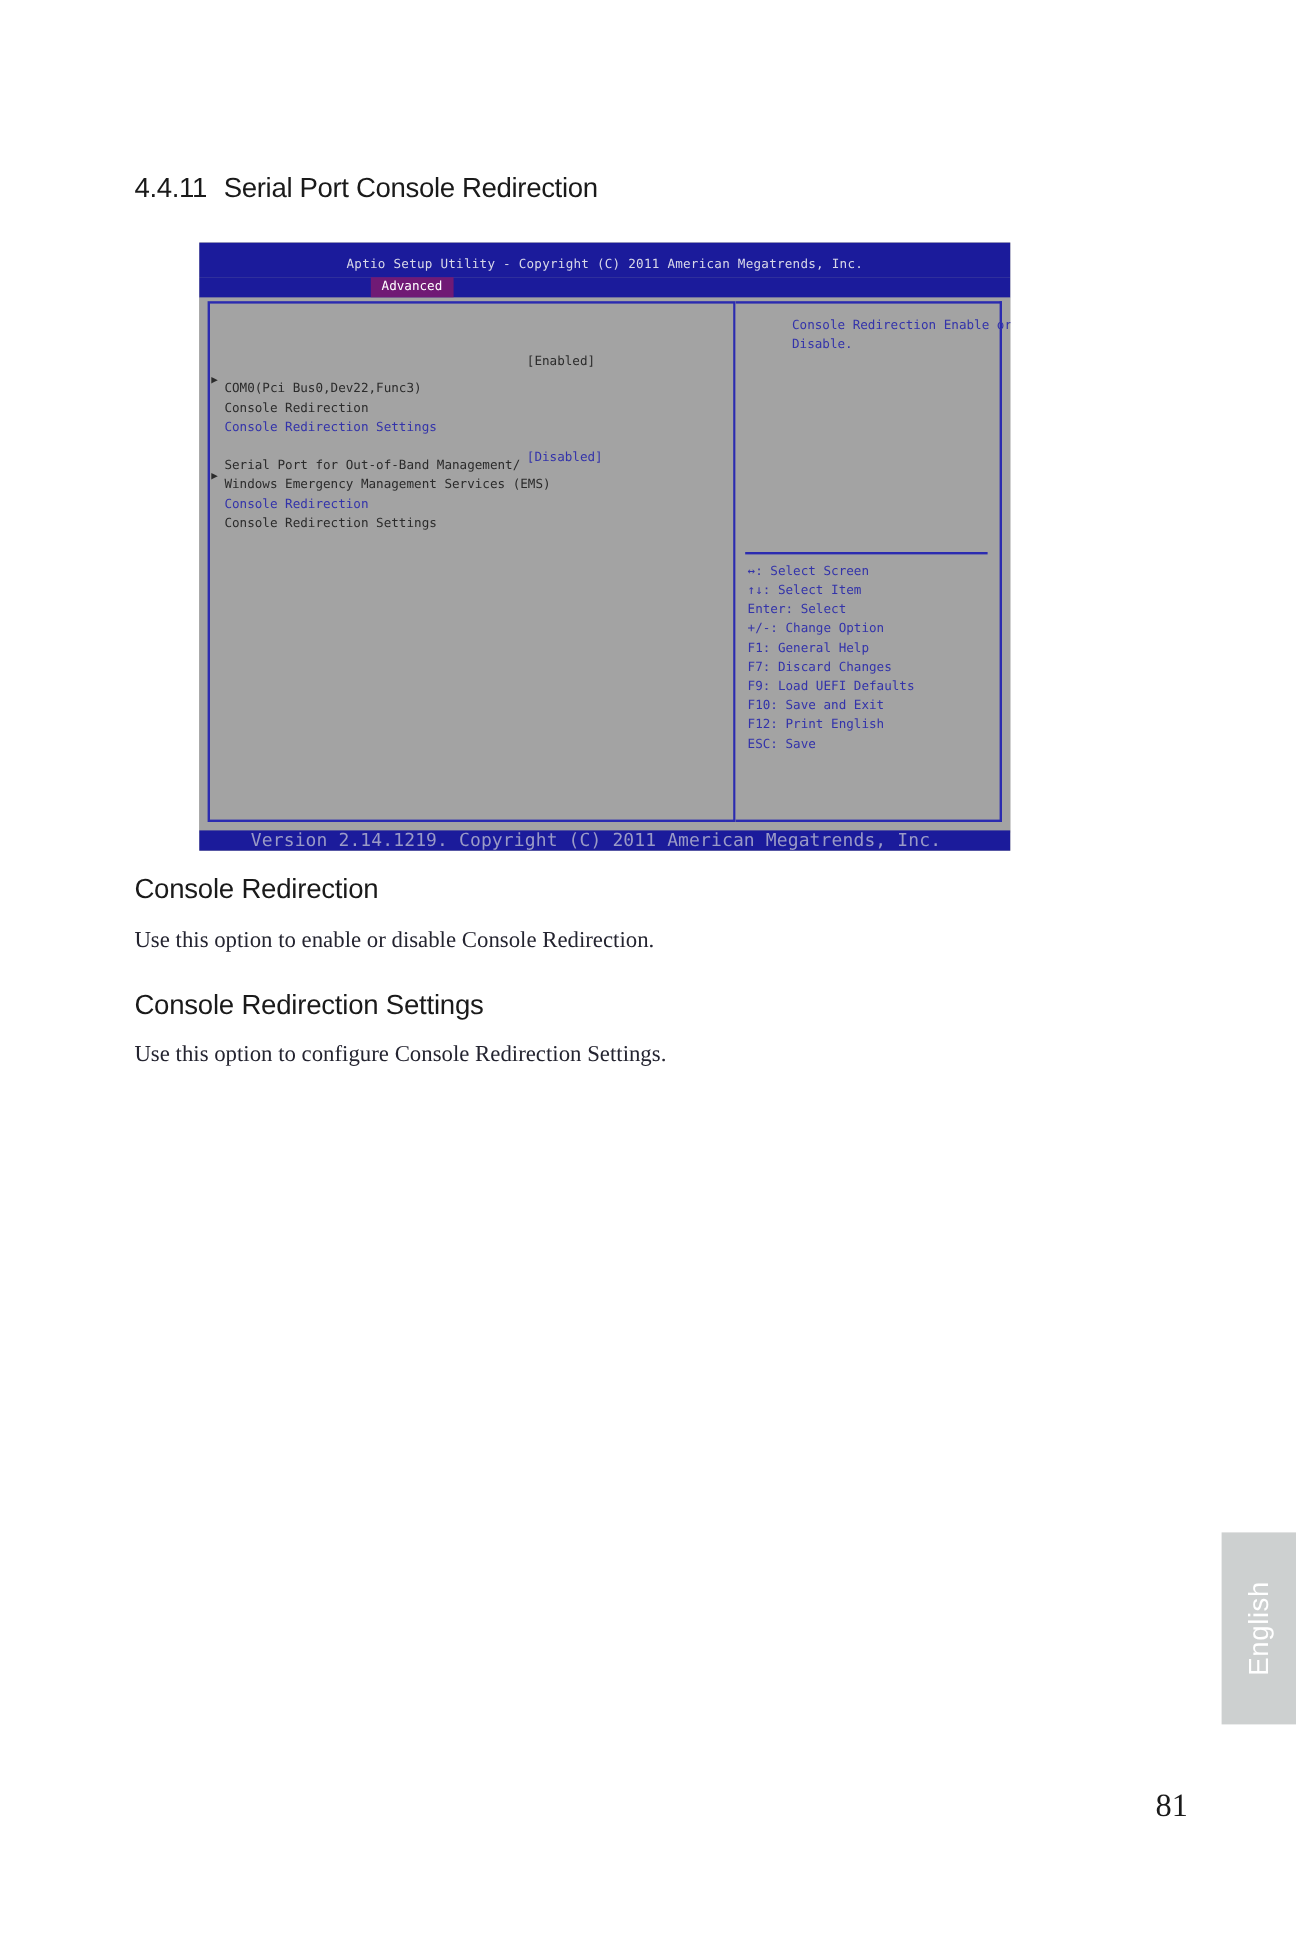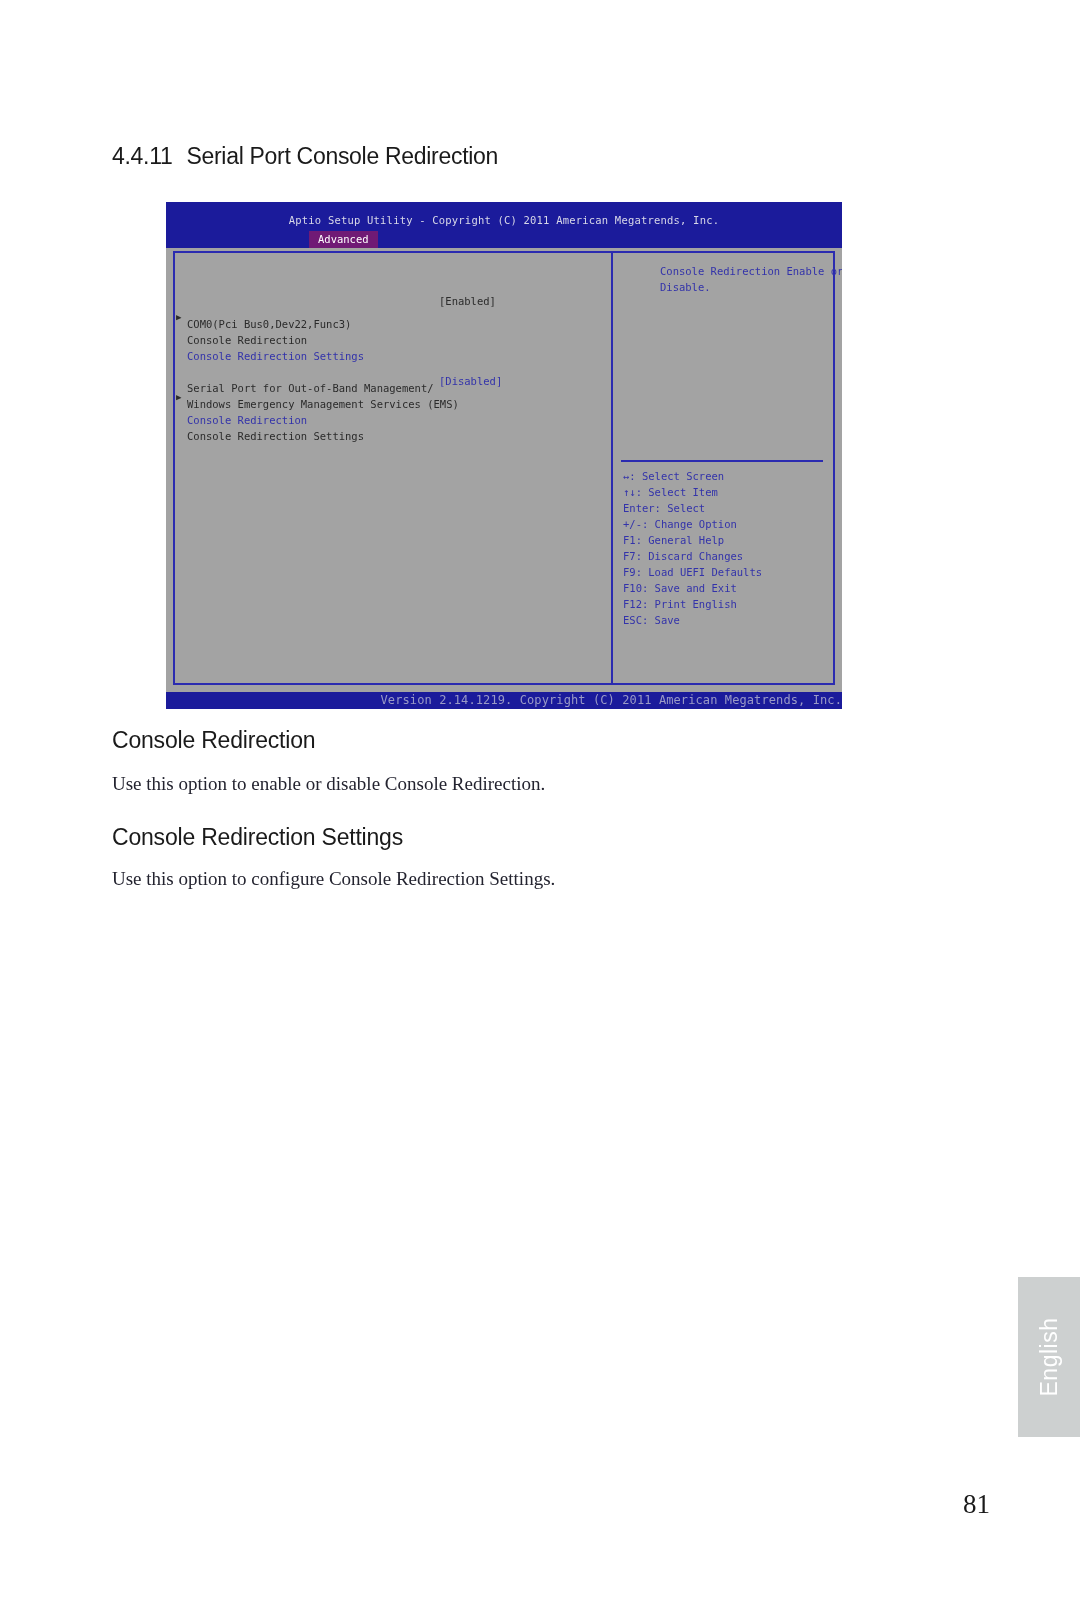--- a/index.html
+++ b/index.html
@@ -200,23 +200,23 @@
     height: 4px;
     background: #a3a3a3;
   }
   .bios-version {
     position: absolute;
     left: 0; top: 490px;
     width: 676px;
     height: 17px;
     background: #1b1b9b;
     color: #9a9ac6;
-    text-align: right;
+    text-align: left;
     line-height: 17px;
-    font-size: 12px;
+    font-size: 15px;
     letter-spacing: 0.1px;
     padding-left: 43px;
   }
 
   
   .sub-heading {
     position: absolute;
     left: 112px;
     font-family: "Liberation Sans", sans-serif;
     font-size: 23px;

